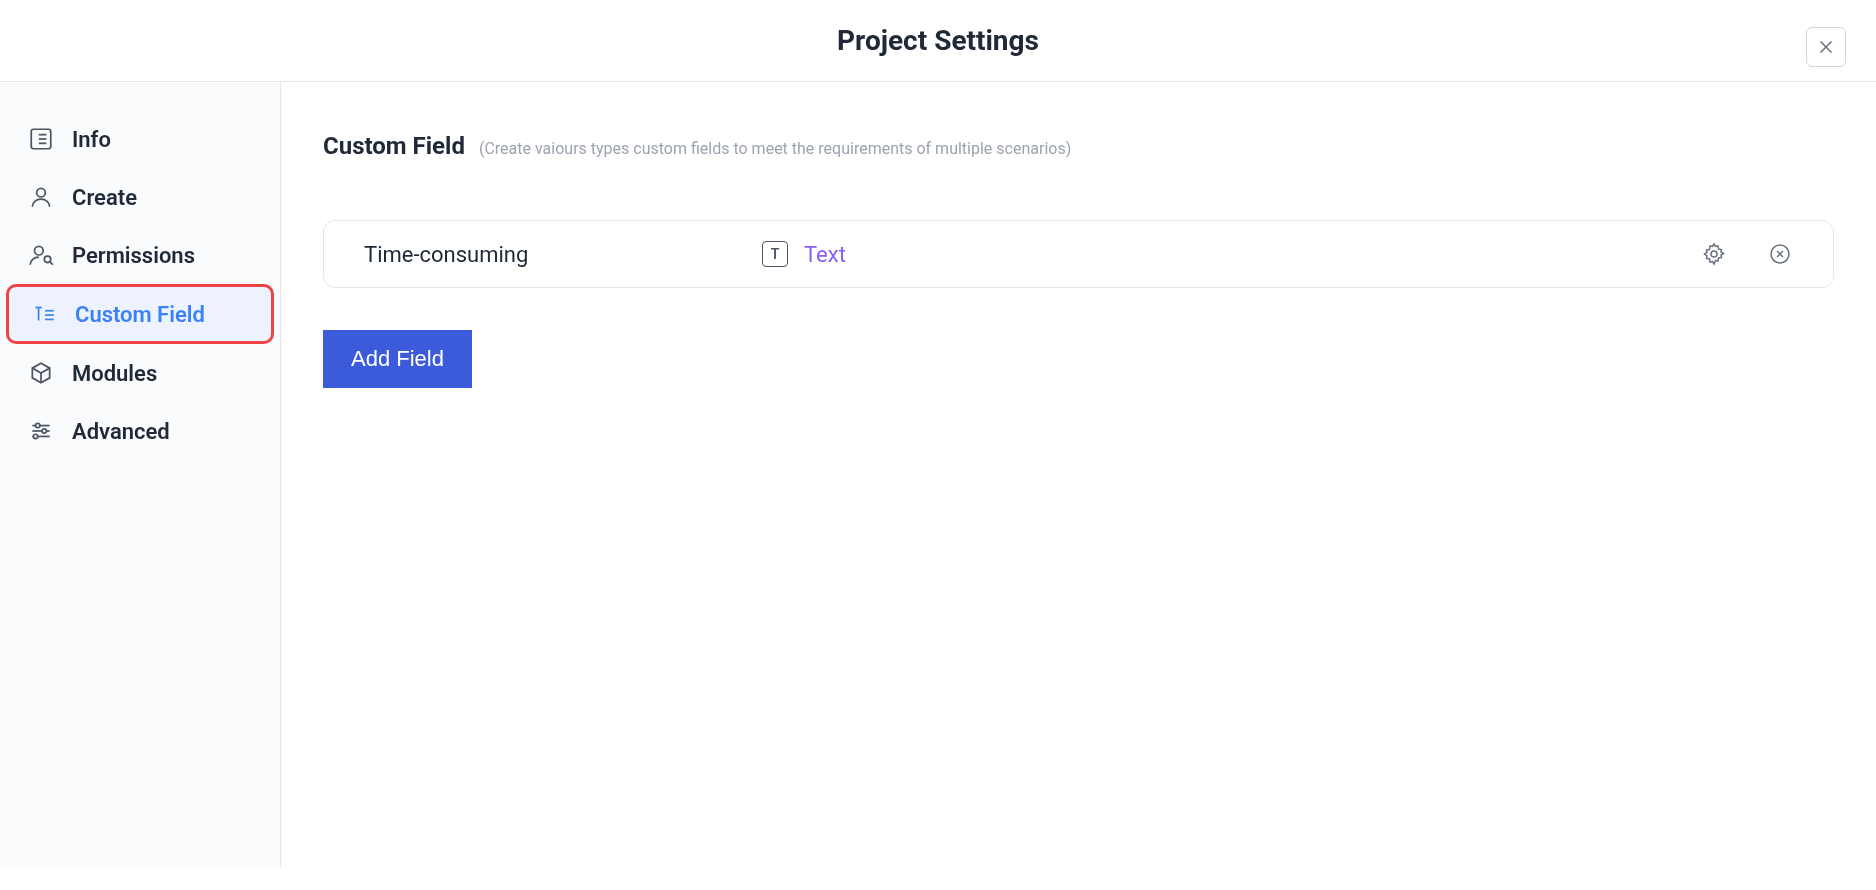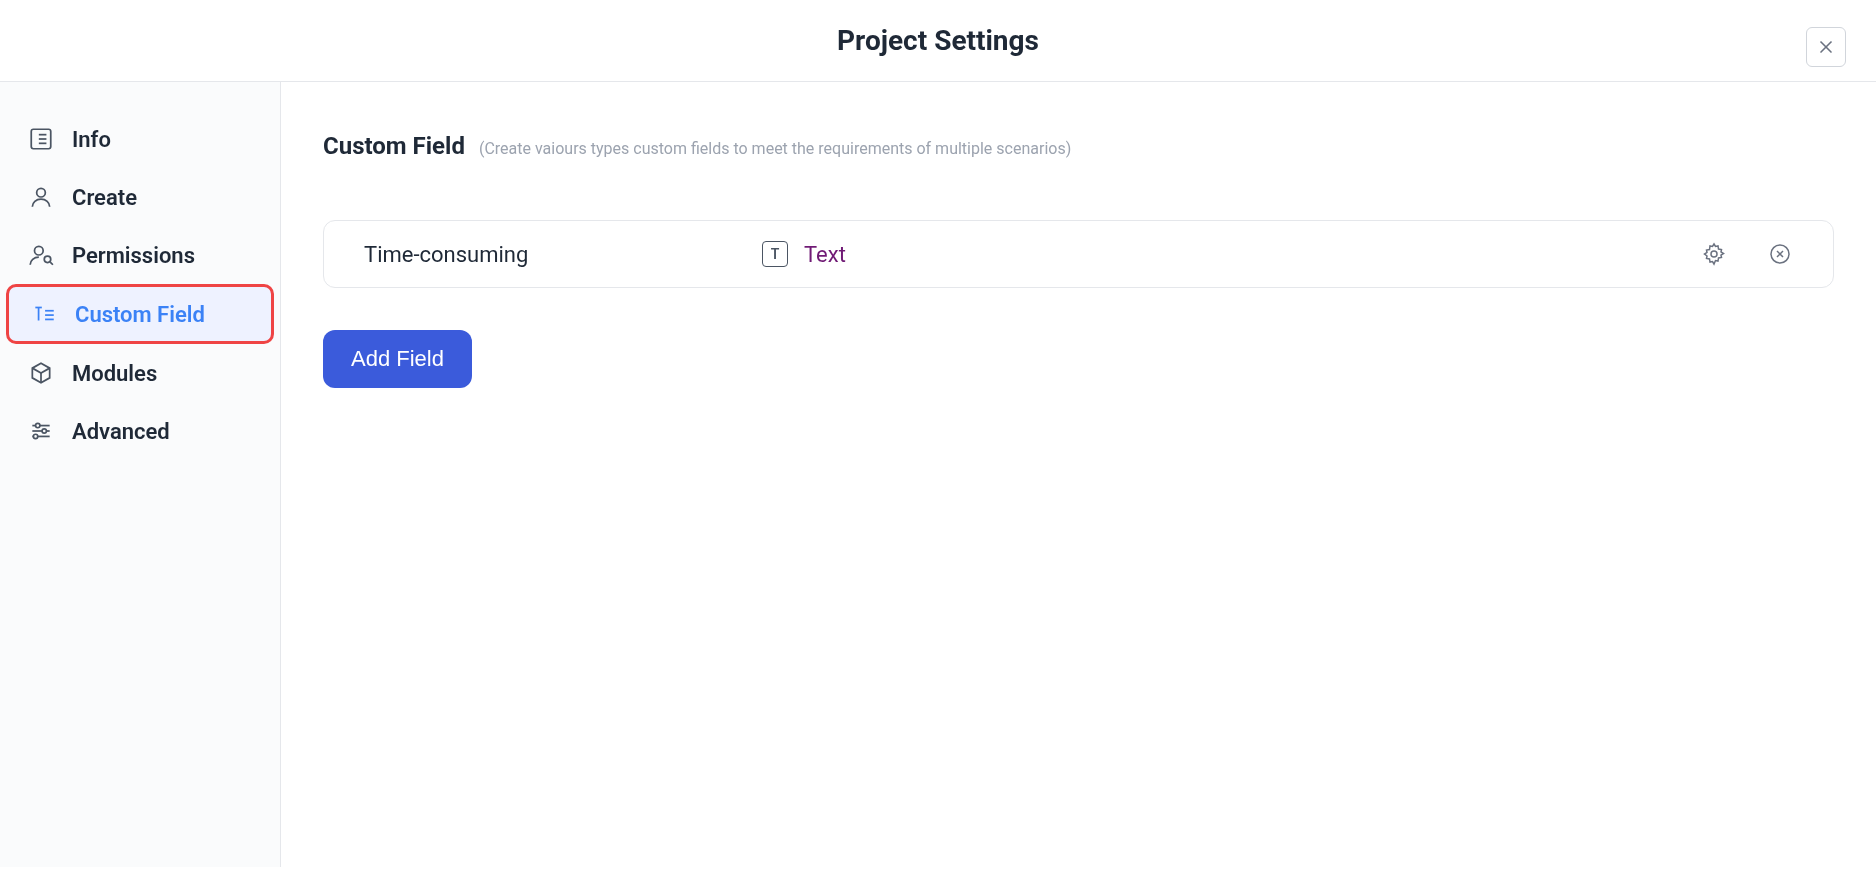--- a/index.html
+++ b/index.html
@@ -164,21 +164,21 @@
       display: flex;
       align-items: center;
       justify-content: center;
       font-size: 14px;
       color: #4b5563;
       font-weight: 600;
     }
     
     .field-type-label {
       font-size: 22px;
-      color: #701a75;
+      color: #8b5cf6;
     }
     
     .field-actions {
       display: flex;
       align-items: center;
       gap: 40px;
     }
     
     .field-action-icon {
       width: 26px;
@@ -194,21 +194,21 @@
       height: 24px;
       stroke: #6b7280;
       fill: none;
       stroke-width: 1.5;
     }
     
     .add-button {
       background: #3b5bdb;
       color: #ffffff;
       border: none;
-      border-radius: 12px;
+      border-radius: 0;
       padding: 16px 28px;
       font-size: 22px;
       font-weight: 500;
       cursor: pointer;
     }
   </style>
 </head>
 <body>
 
 <div class="header">

